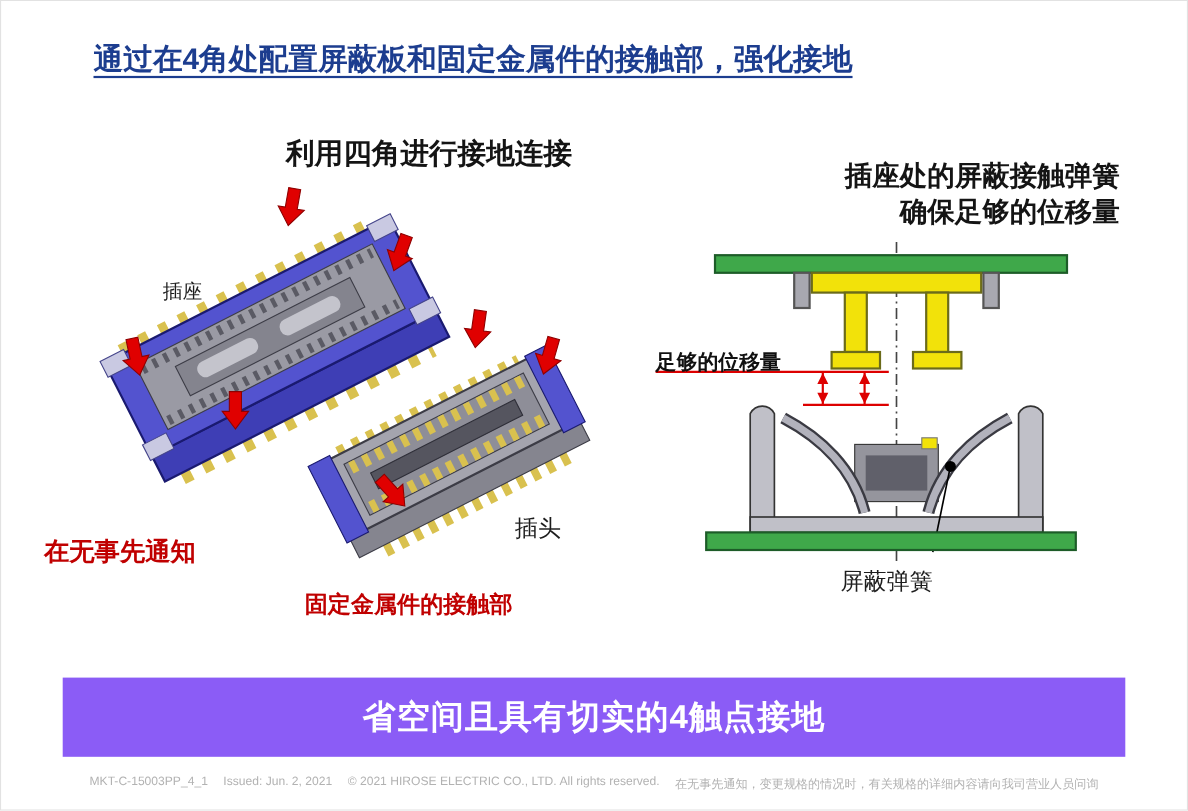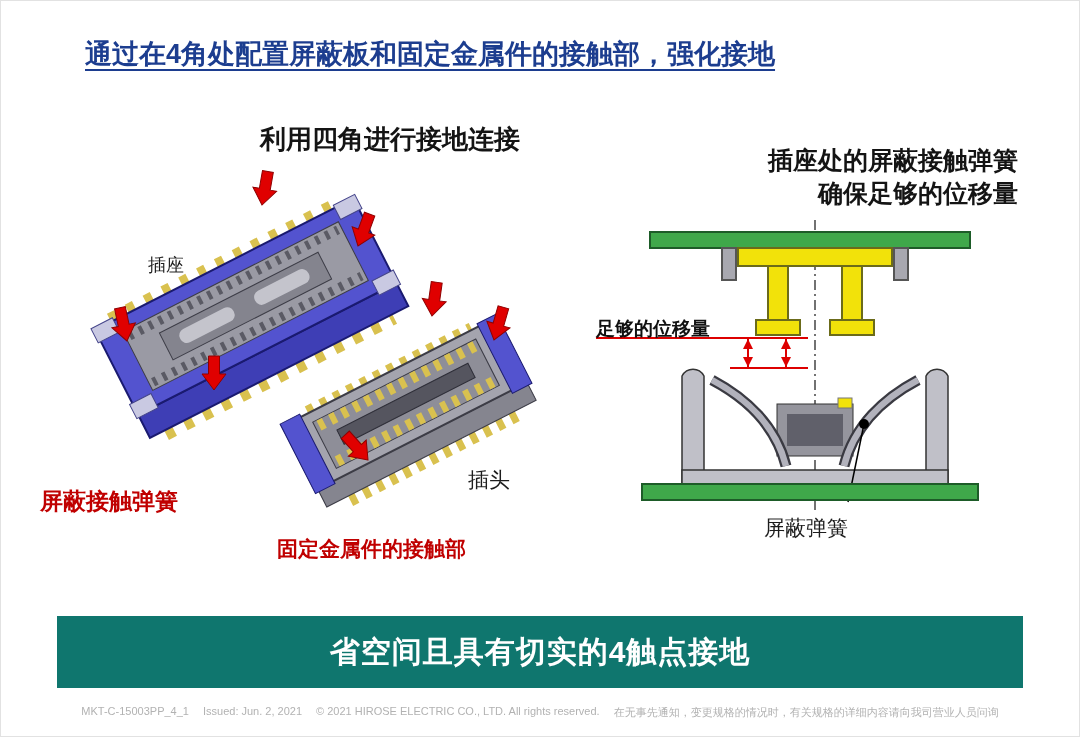--- a/index.html
+++ b/index.html
@@ -14,21 +14,21 @@
   .left-heading  { left:60px;  top:122px; width:460px; font-size:26px; }
   .right-heading { left:648px; top:118px; width:370px; font-size:25px; line-height:1.3;margin-top:26px; }
   .lbl { color:#1d1d1d; }
   .receptacle-lbl { left:110px; top:253px; font-size:18px;margin-left:38px; }
   .plug-lbl       { left:468px; top:466px; font-size:21px; }
   .red-lbl { font-weight:bold; color:#c00000; }
   .spring-lbl  { left:40px;  top:486px; font-size:23px; }
   .fitting-lbl { left:262px; top:535px; font-size:21px;margin-left:15px; }
   .displacement-lbl { left:596px; top:316px; font-size:19px; font-weight:bold; color:#111; }
   .shieldspring-lbl { left:721px; top:514px; width:170px; text-align:center; font-size:21px; }
-  .banner { left:57px; top:616px; width:966px; height:72px; background:#0f766e;
+  .banner { left:57px; top:616px; width:966px; height:72px; background:#8b5cf6;
             display:flex; align-items:center; justify-content:center; }
   .banner span { color:#ffffff; font-weight:bold; font-size:30px; letter-spacing:1px; }
   .footer { left:0; top:705px; width:1080px; display:flex; justify-content:center;
             gap:14px; font-size:11px; color:#b2b2b2; white-space:nowrap; }
   svg.abs { overflow:visible; }
 </style>
 </head>
 <body>
 
 <div class="slide">
@@ -131,21 +131,21 @@
       <path d="M328,168 C294,186 264,214 254,254" fill="none" stroke="#b2b2bc" stroke-width="6.5"></path>
       <circle cx="274" cy="212" r="5" fill="#000"></circle>
       <line x1="274" y1="212" x2="258" y2="290" stroke="#000" stroke-width="1.5"></line>
     </g>
 
     <rect x="52" y="272" width="336" height="16" fill="#3fa84a" stroke="#1d5c28" stroke-width="2"></rect>
   </svg>
 
   <div class="abs lbl receptacle-lbl">插座</div>
   <div class="abs lbl plug-lbl">插头</div>
-  <div class="abs red-lbl spring-lbl">屏蔽接触弹簧</div>
+  <div class="abs red-lbl spring-lbl">在无事先通知</div>
   <div class="abs red-lbl fitting-lbl">固定金属件的接触部</div>
   <div class="abs displacement-lbl">足够的位移量</div>
   <div class="abs lbl shieldspring-lbl">屏蔽弹簧</div>
 
   <div class="abs banner">
     <span>省空间且具有切实的4触点接地</span>
   </div>
 
   <div class="abs footer">
     <span>MKT-C-15003PP_4_1</span>

